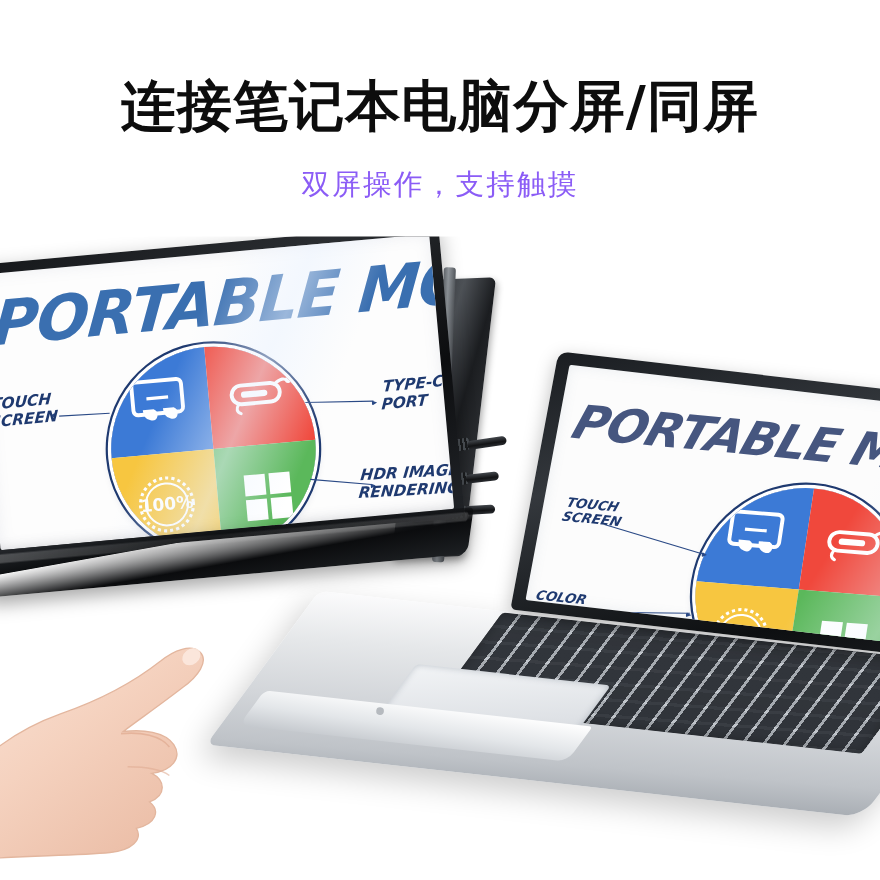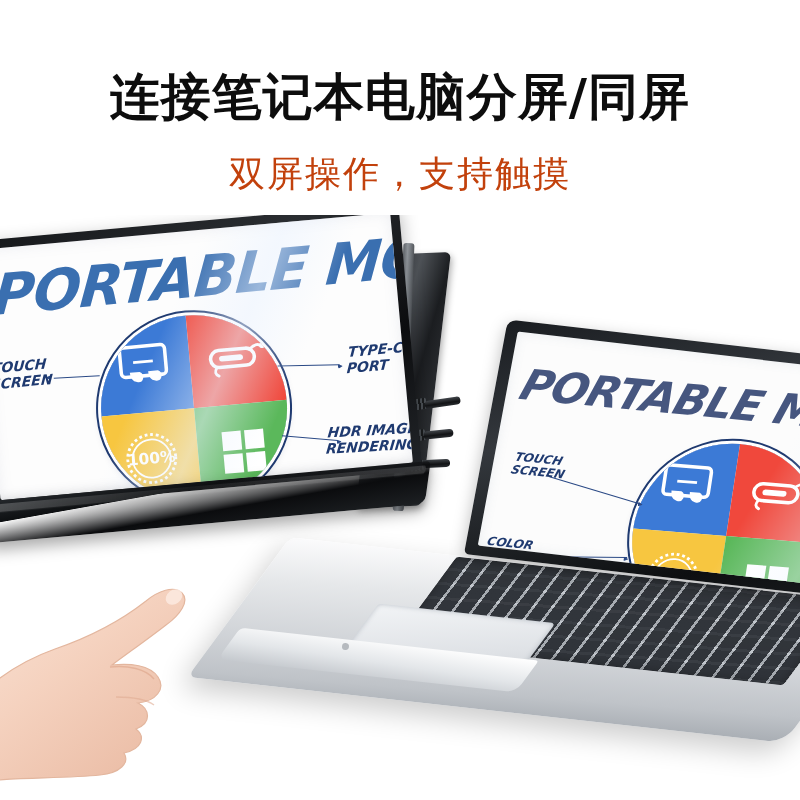--- a/index.html
+++ b/index.html
@@ -11,21 +11,21 @@
   }
 
   
   #headline-block { position:absolute; left:0; top:0; width:800px; height:230px; text-align:center; }
   #headline-title {
     font-size:50px; font-weight:700; color:#0d0d0d;
     letter-spacing:1px; line-height:1; padding-top:72px;
     font-family:"DejaVu Sans","Liberation Sans",sans-serif;
   }
   #headline-sub {
-    font-size:36px; font-weight:400; color:#c2410c;
+    font-size:26px; font-weight:400; color:#8b5cf6;
     letter-spacing:2px; padding-top:28px;
     font-family:Liberation Mono, monospace;
   }
 
   
   #photo-stage { position:absolute; left:0; top:215px; width:800px; height:585px; overflow:hidden; background:#fff; }
 
   
   #monitor-unit { position:absolute; left:-22px; top:4px; width:500px; height:330px; transform:rotate(-5.2deg); }
 

